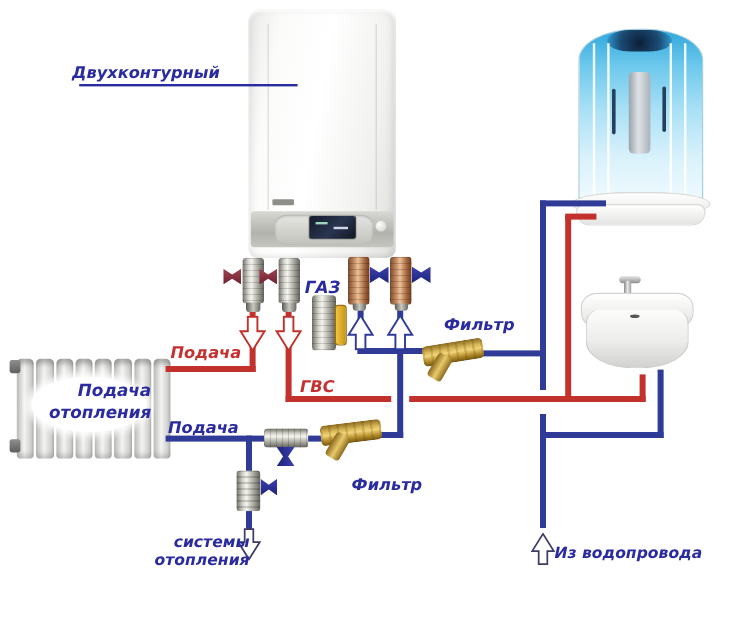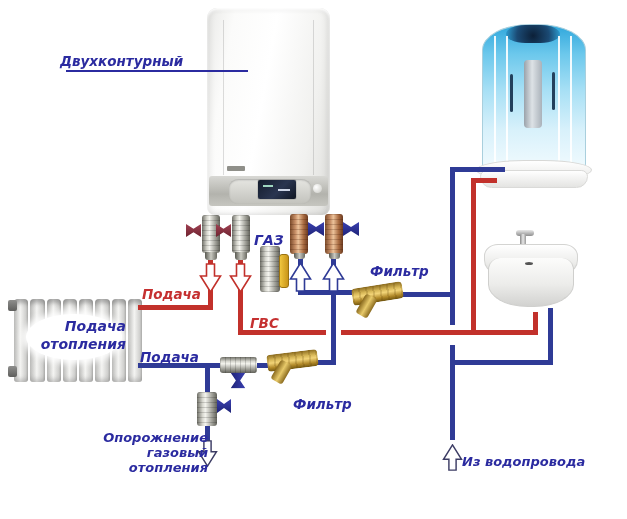--- a/index.html
+++ b/index.html
@@ -269,20 +269,20 @@
     <span class="fbranch" style="left:9px;top:13px;width:13px;height:22px;transform:rotate(30deg);"></span>
   </div>
 
   <div class="lbl" style="left:254px;top:233px;font-size:14px;">ГАЗ</div>
   <div class="lbl" style="left:370px;top:264px;">Фильтр</div>
   <div class="lbl red" style="left:142px;top:287px;">Подача</div>
   <div class="lbl red" style="left:250px;top:316px;">ГВС</div>
   <div class="lbl" style="left:140px;top:350px;">Подача</div>
   <div class="lbl" style="left:293px;top:397px;">Фильтр</div>
   <div class="lbl ctr" style="left:88px;top:430px;width:120px;font-size:13px;line-height:15px;">
-    <span>Опорожнение</span><br>
-    <span>газовый</span><br>
+    <br>
+    <span>системы</span><br>
     <span>отопления</span>
   </div>
   <div class="lbl" style="left:462px;top:454px;font-size:13px;">Из водопровода</div>
 
 
 </div>
 
 </body></html>

